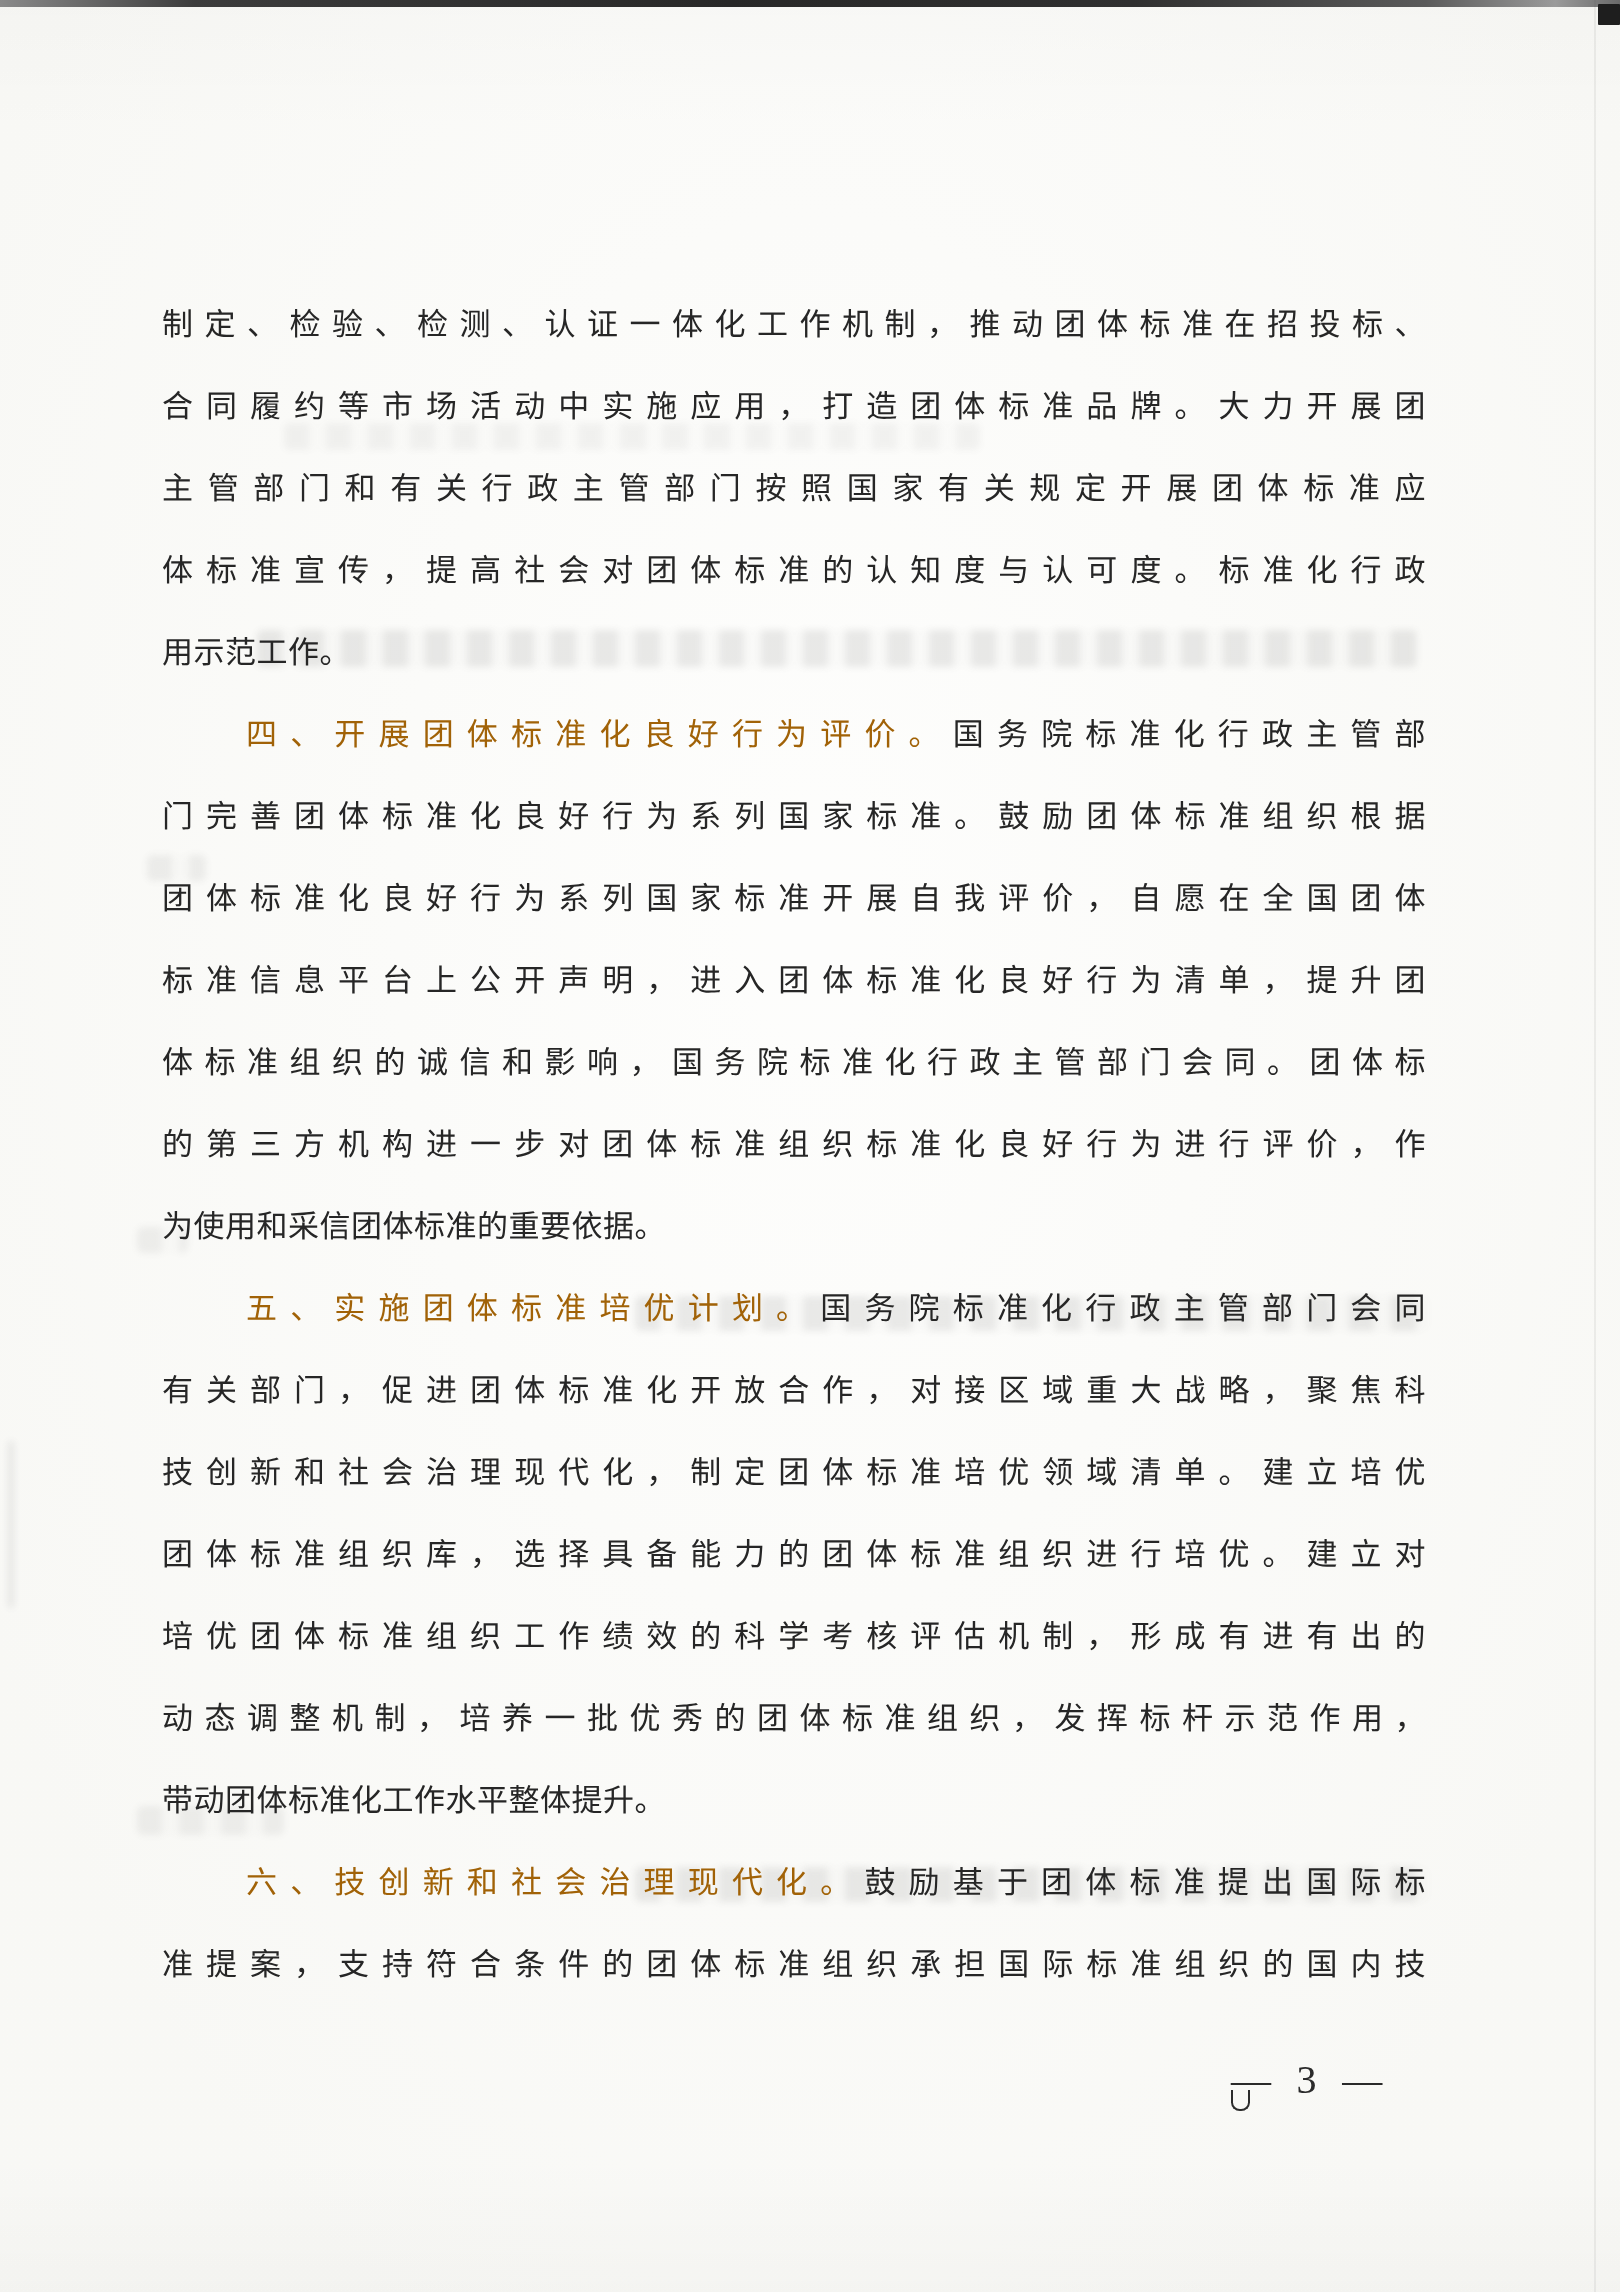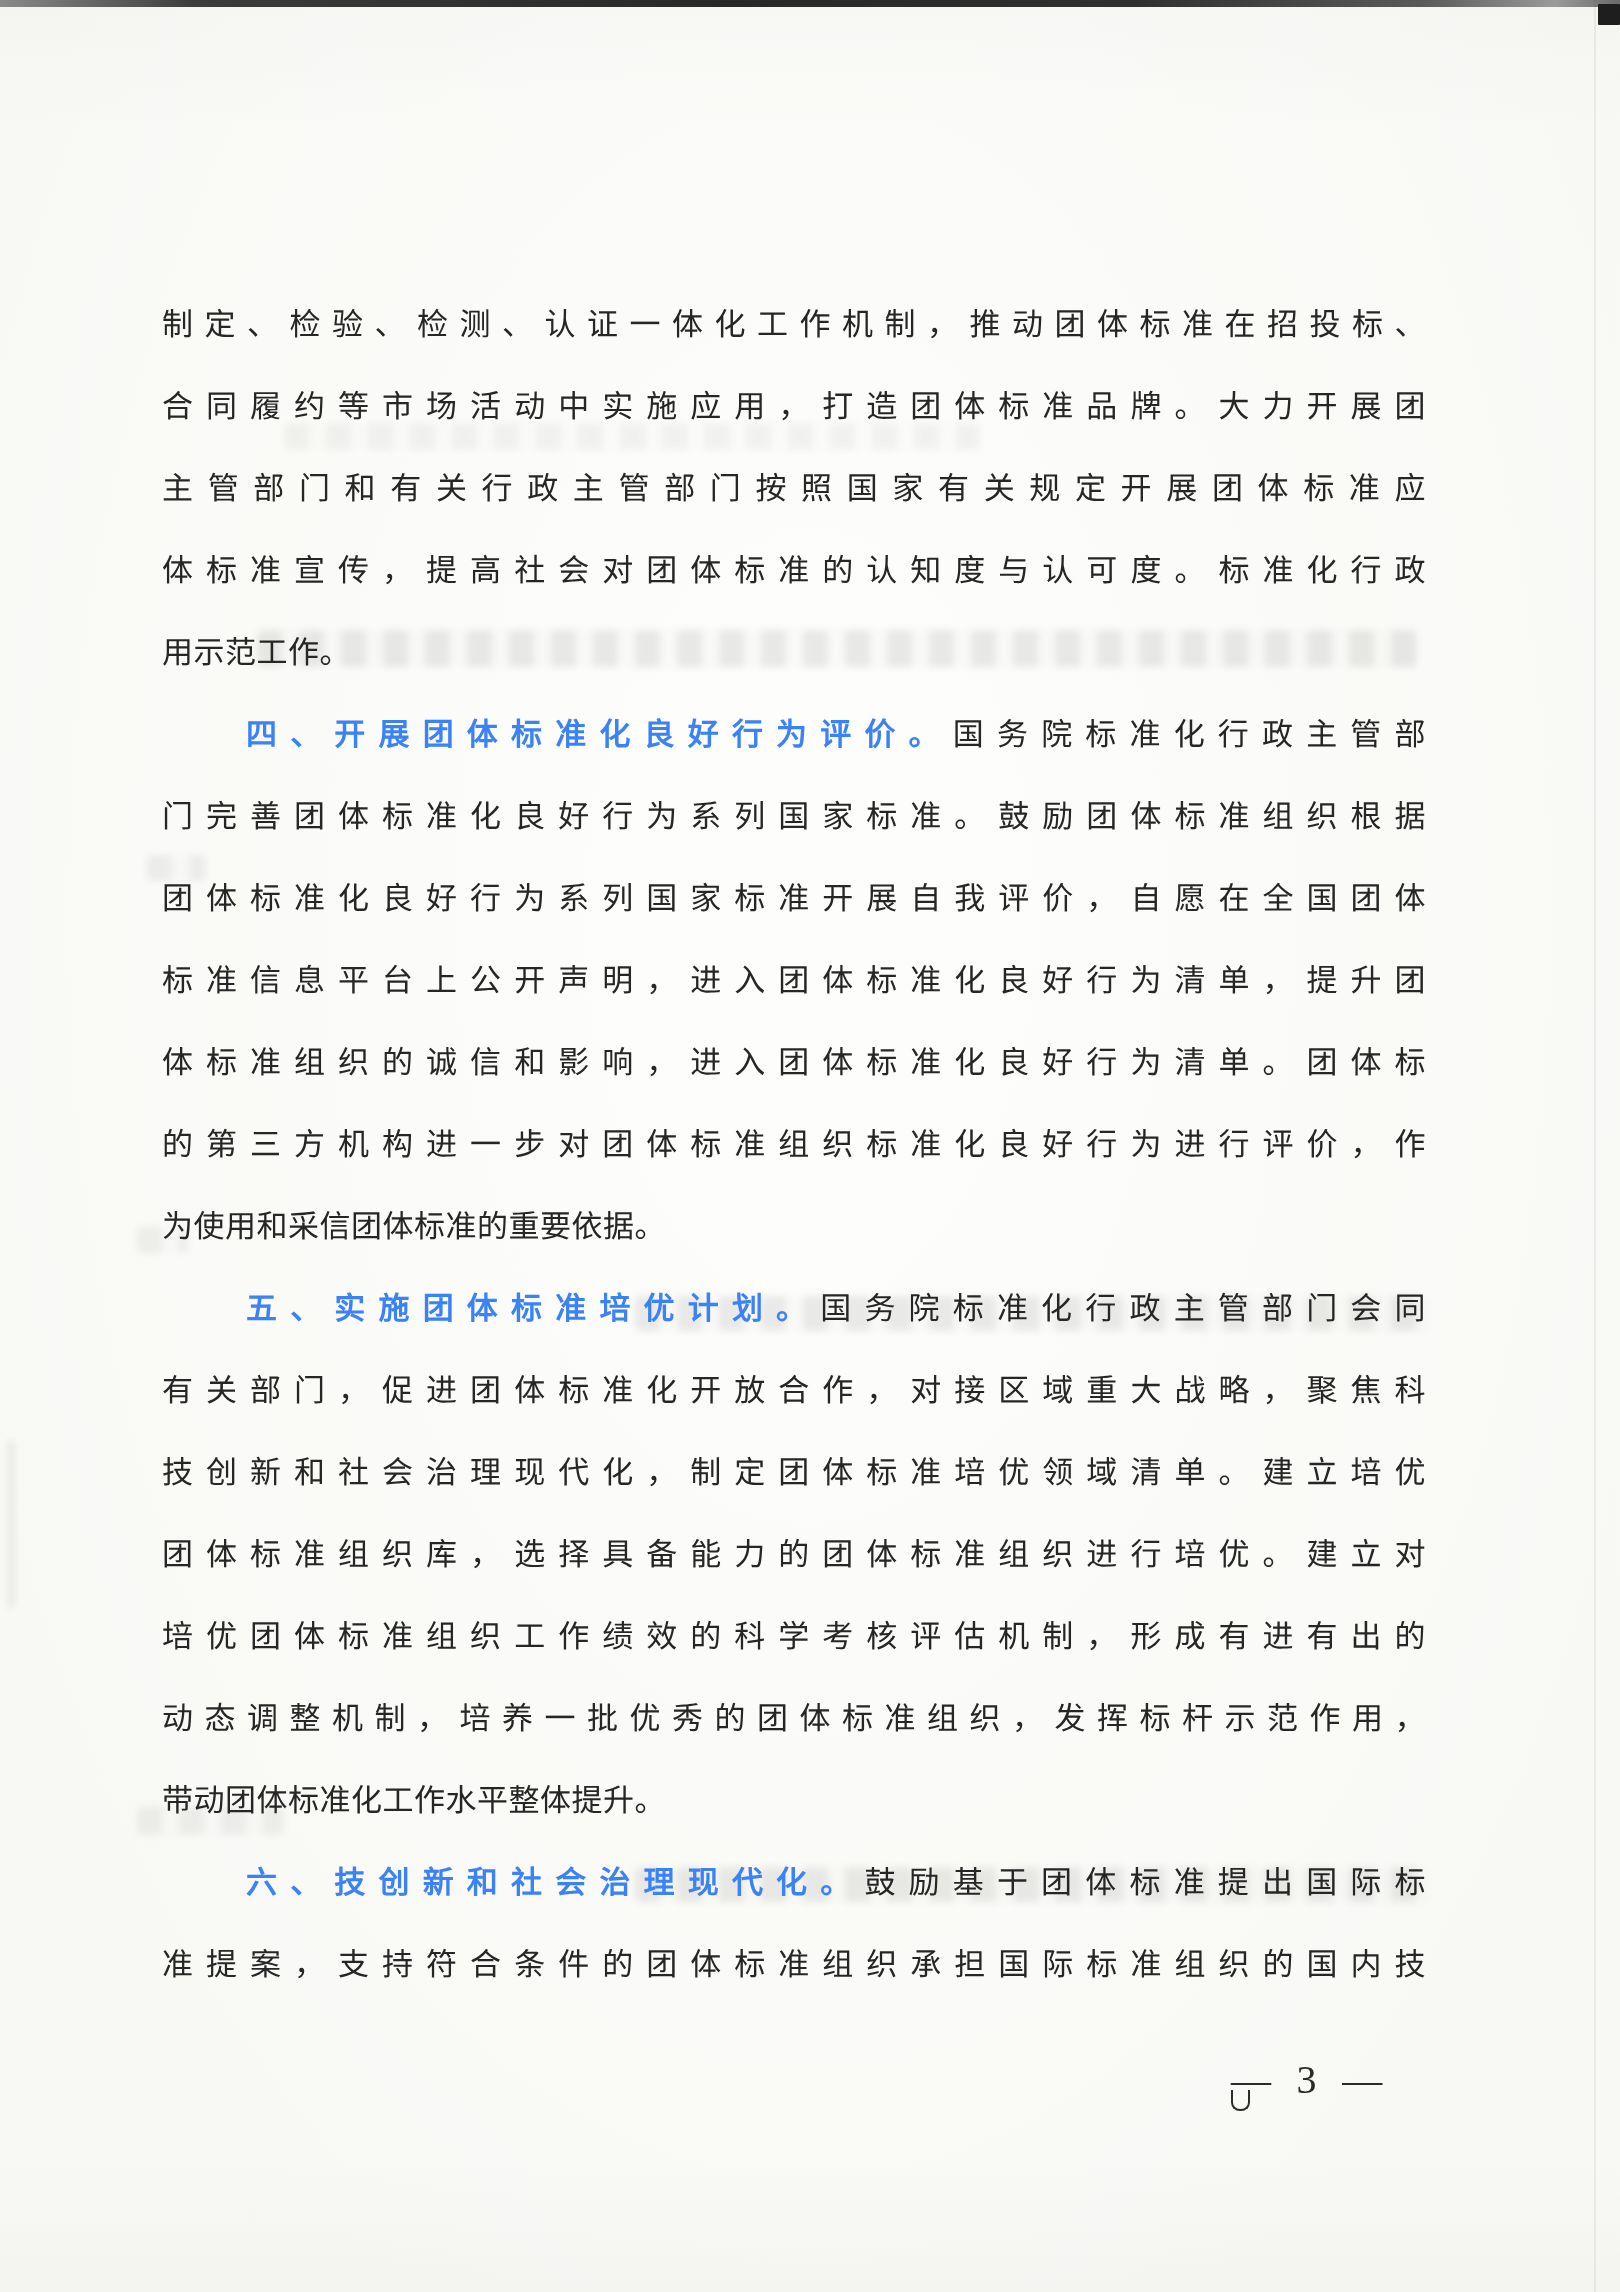--- a/index.html
+++ b/index.html
@@ -65,21 +65,21 @@
     font-size: 31px;
     height: 82px;
     line-height: 82px;
     text-align: justify;
     text-align-last: justify;
     text-justify: inter-character;
     letter-spacing: 0.5px;
   }
   .line.indent { padding-left: 84px; }
   .line.last { text-align-last: left; }
-  .line .bold { font-weight: bold; color: #3b82f6; }
+  .line .bold { font-weight: normal; color: #a16207; }
 
   .page-number {
     position: absolute; left: 1231px; top: 2056px;
     font-size: 40px; line-height: 47px;
     color: #2a2a2a;
     letter-spacing: 7.8px;
     white-space: nowrap;
   }
 </style>
 </head>
@@ -104,21 +104,21 @@
 <div class="text-block" id="text-block">
     <div class="line"><span>制定、检验、检测、认证一体化工作机制，推动团体标准在招投标、</span></div>
     <div class="line"><span>合同履约等市场活动中实施应用，打造团体标准品牌。大力开展团</span></div>
     <div class="line"><span>主管部门和有关行政主管部门按照国家有关规定开展团体标准应</span></div>
     <div class="line"><span>体标准宣传，提高社会对团体标准的认知度与认可度。标准化行政</span></div>
     <div class="line last"><span>用示范工作。</span></div>
     <div class="line indent"><span class="bold">四、开展团体标准化良好行为评价。</span><span>国务院标准化行政主管部</span></div>
     <div class="line"><span>门完善团体标准化良好行为系列国家标准。鼓励团体标准组织根据</span></div>
     <div class="line"><span>团体标准化良好行为系列国家标准开展自我评价，自愿在全国团体</span></div>
     <div class="line"><span>标准信息平台上公开声明，进入团体标准化良好行为清单，提升团</span></div>
-    <div class="line"><span>体标准组织的诚信和影响，进入团体标准化良好行为清单。团体标</span></div>
+    <div class="line"><span>体标准组织的诚信和影响，国务院标准化行政主管部门会同。团体标</span></div>
     <div class="line"><span>的第三方机构进一步对团体标准组织标准化良好行为进行评价，作</span></div>
     <div class="line last"><span>为使用和采信团体标准的重要依据。</span></div>
     <div class="line indent"><span class="bold">五、实施团体标准培优计划。</span><span>国务院标准化行政主管部门会同</span></div>
     <div class="line"><span>有关部门，促进团体标准化开放合作，对接区域重大战略，聚焦科</span></div>
     <div class="line"><span>技创新和社会治理现代化，制定团体标准培优领域清单。建立培优</span></div>
     <div class="line"><span>团体标准组织库，选择具备能力的团体标准组织进行培优。建立对</span></div>
     <div class="line"><span>培优团体标准组织工作绩效的科学考核评估机制，形成有进有出的</span></div>
     <div class="line"><span>动态调整机制，培养一批优秀的团体标准组织，发挥标杆示范作用，</span></div>
     <div class="line last"><span>带动团体标准化工作水平整体提升。</span></div>
     <div class="line indent"><span class="bold">六、技创新和社会治理现代化。</span><span>鼓励基于团体标准提出国际标</span></div>

